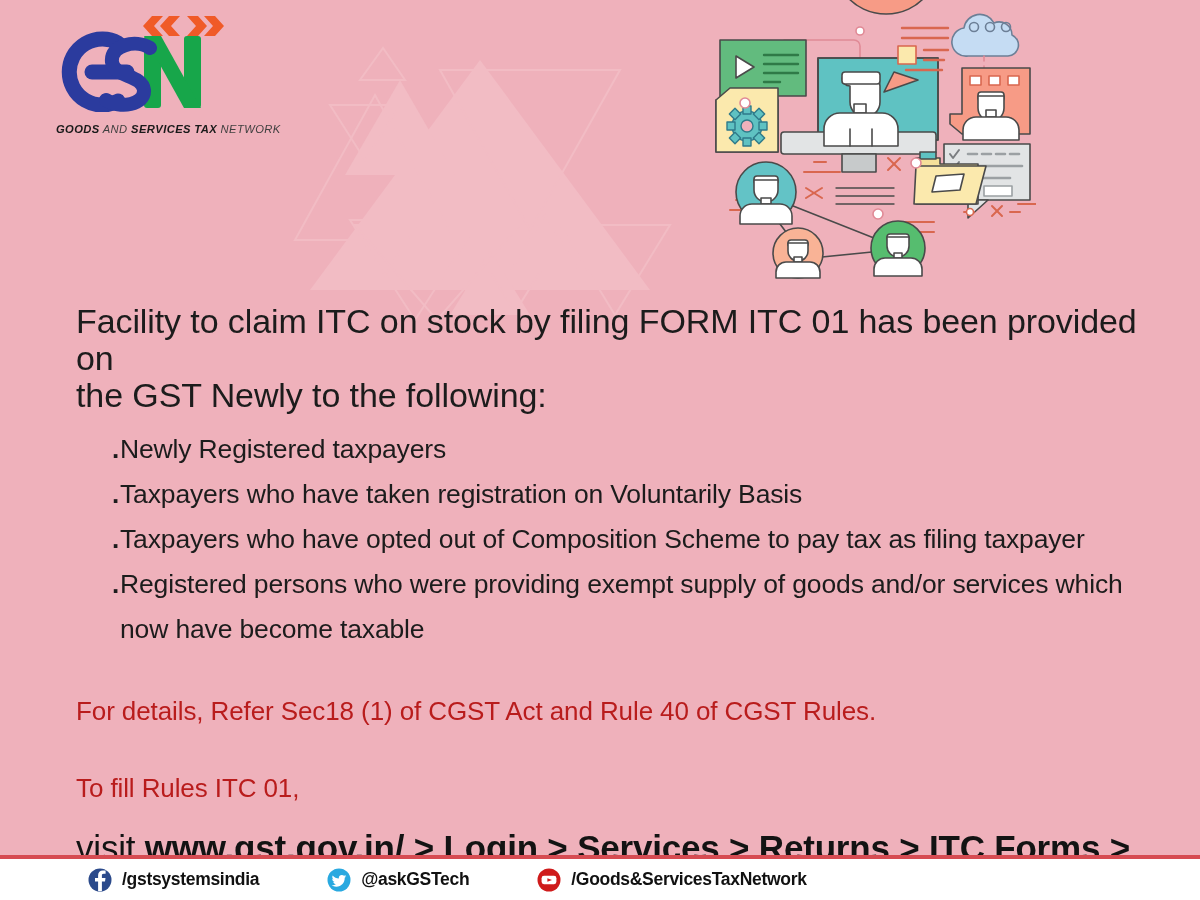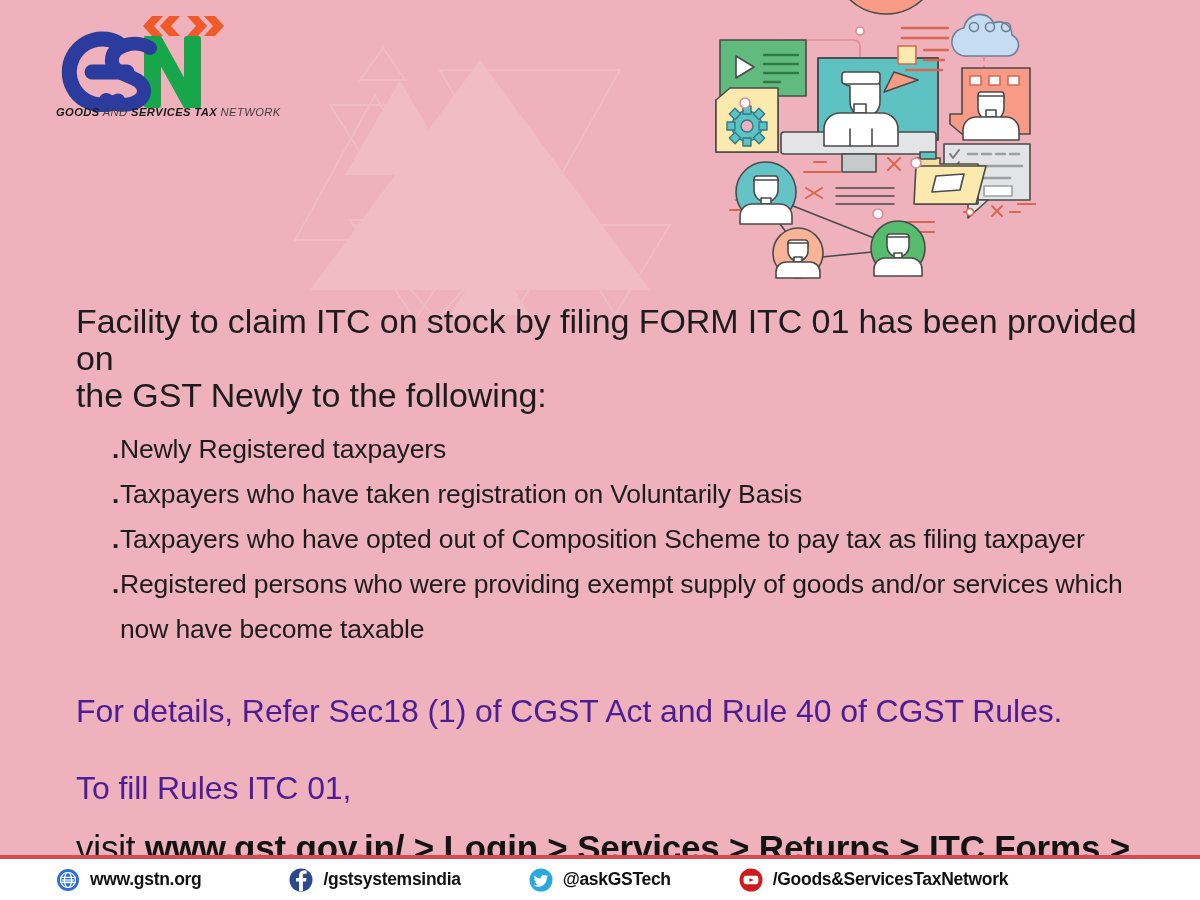--- a/index.html
+++ b/index.html
@@ -13,21 +13,21 @@
   .poster {
     position:absolute; inset:0;
     width:1200px; height:900px;
     background:#efb1bb;
   }
   
   .watermark { position:absolute; left:0; top:0; width:1200px; height:900px; pointer-events:none; }
   
   .logo { position:absolute; left:32px; top:12px; width:225px; height:110px; }
   .logo-tagline {
-    position:absolute; left:24px; top:94px;
+    position:absolute; left:24px; top:111px;
     font-size:11.2px; letter-spacing:0.4px;
     color:#3f3f3f; white-space:nowrap;
   }
   .logo-tagline b { color:#1a1a1a; font-weight:bold; font-style:italic; }
   .logo-tagline i { font-style:italic; font-weight:normal; }
   
   .illus { position:absolute; left:706px; top:0px; width:330px; height:290px; }
   
   .content { position:absolute; left:76px; top:303px; width:1070px; }
   .lead {
@@ -39,21 +39,21 @@
     display:flex; font-size:26.5px; line-height:45px; color:#1c1c1c;
     letter-spacing:-0.15px;
   }
   .bullet .mk {
     width:30px; flex:0 0 30px; text-align:left; padding-left:36px;
     font-weight:bold; font-size:26px;
   }
   .bullet .tx { flex:1 1 auto; padding-left:8px; }
   .closing { margin-top:14px; }
   .closing .ln {
-    font-size:32px; line-height:35px; color:#4c1d95; letter-spacing:-0.1px;margin-top:42px;
+    font-size:26px; line-height:35px; color:#b91c1c; letter-spacing:-0.1px;margin-top:42px;
   }
   .path-line {
     margin-top:22px; font-size:35px; color:#131313; letter-spacing:-0.2px;
   }
   .path-line .b { font-weight:bold; }
   
   .rule { position:absolute; left:0; top:855px; width:1200px; height:4px; background:#d64b52; }
   .footer {
     position:absolute; left:0; top:859px; width:1200px; height:41px;
     background:#ffffff; display:flex; align-items:center;
@@ -311,31 +311,20 @@
     </div>
 
     <div class="path-line">
       <span>visit </span><span class="b">www.gst.gov.in/ &gt; Login &gt; Services &gt; Returns &gt; ITC Forms &gt; ITC 01</span>
     </div>
   </div>
 
   <div class="rule"></div>
   <div class="footer">
 
-    <div class="fitem f1">
-      <svg class="ficon" viewBox="0 0 24 24">
-        <circle cx="12" cy="12" r="11" fill="#2a6fd6"></circle>
-        <circle cx="12" cy="12" r="7.5" fill="none" stroke="#fff" stroke-width="1.2"></circle>
-        <ellipse cx="12" cy="12" rx="3.6" ry="7.5" fill="none" stroke="#fff" stroke-width="1.2"></ellipse>
-        <line x1="4.5" y1="9.4" x2="19.5" y2="9.4" stroke="#fff" stroke-width="1.2"></line>
-        <line x1="4.5" y1="14.6" x2="19.5" y2="14.6" stroke="#fff" stroke-width="1.2"></line>
-        <text x="12" y="13.9" font-size="5.1" fill="#fff" text-anchor="middle" font-family="Liberation Sans, sans-serif" font-weight="bold">www</text>
-      </svg>
-      <span class="lbl">www.gstn.org</span>
-    </div>
 
     <div class="fitem f2">
       <svg class="ficon" viewBox="0 0 24 24">
         <circle cx="12" cy="12" r="11.5" fill="#2b4a8b"></circle>
         <path d="M13.9,23V13.6h3.1l0.5-3.7h-3.6V7.6c0-1,0.3-1.8,1.8-1.8h1.9V2.6c-0.3,0-1.5-0.1-2.8-0.1c-2.8,0-4.7,1.7-4.7,4.8v2.6H7v3.7h3.1V23H13.9z" fill="#ffffff"></path>
       </svg>
       <span class="lbl">/gstsystemsindia</span>
     </div>
 
     <div class="fitem f3">

